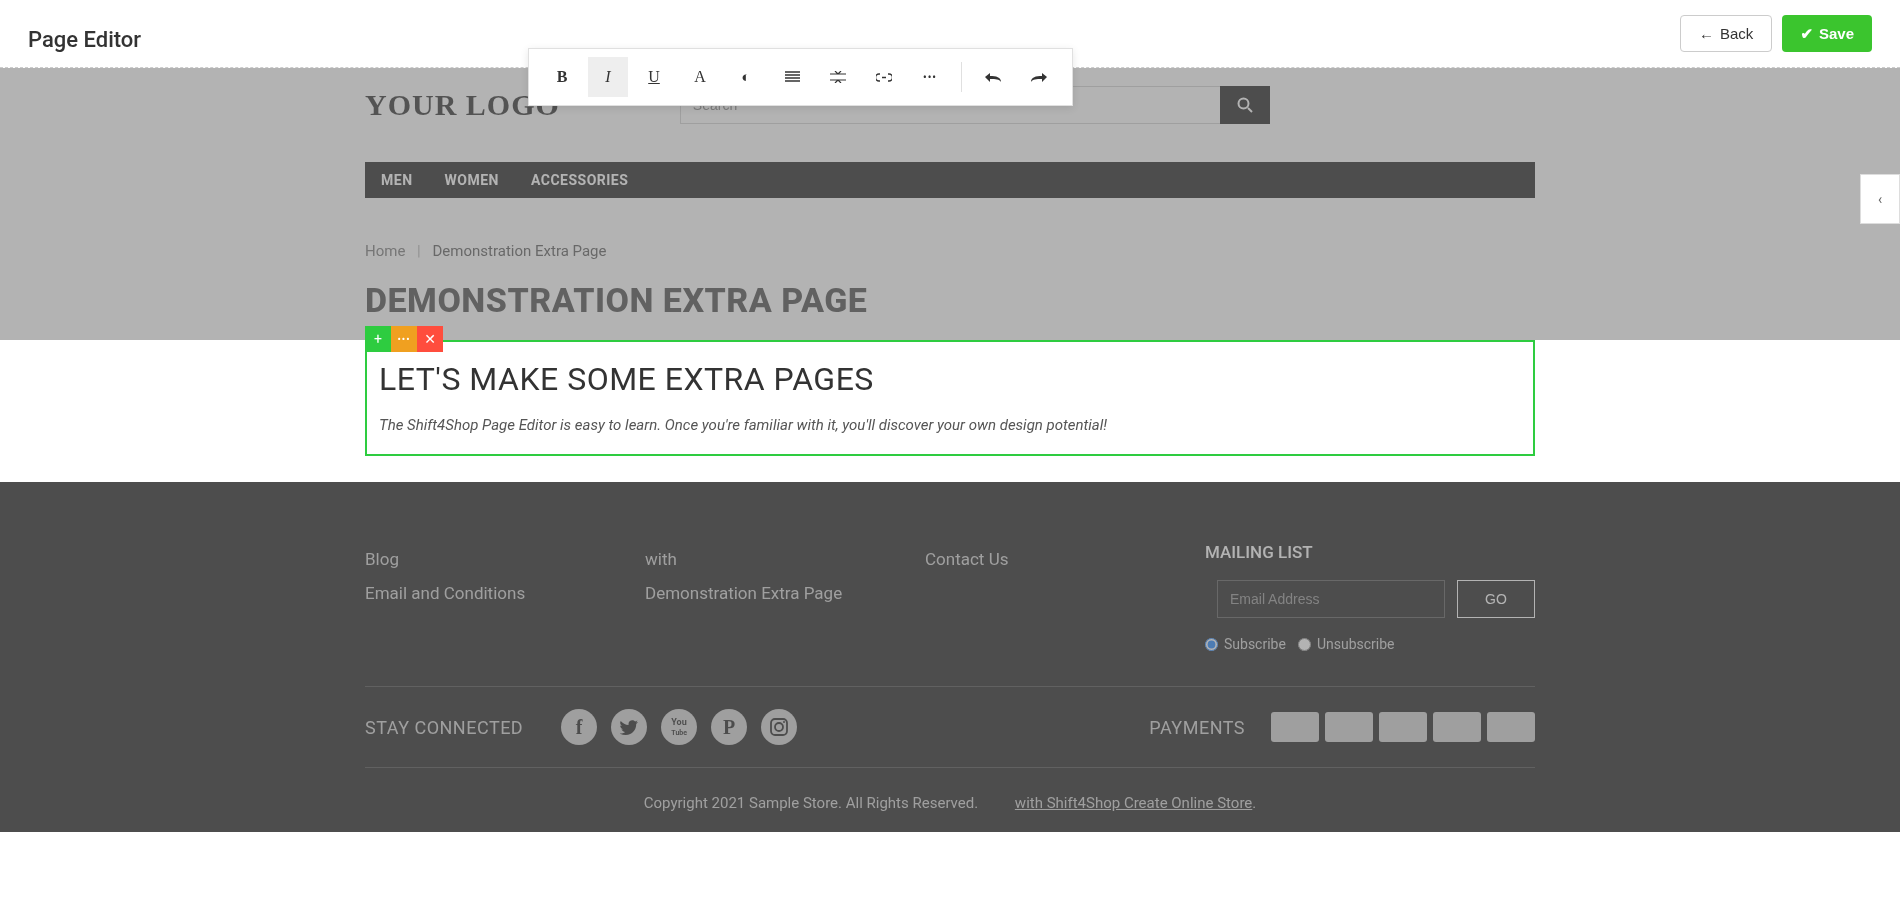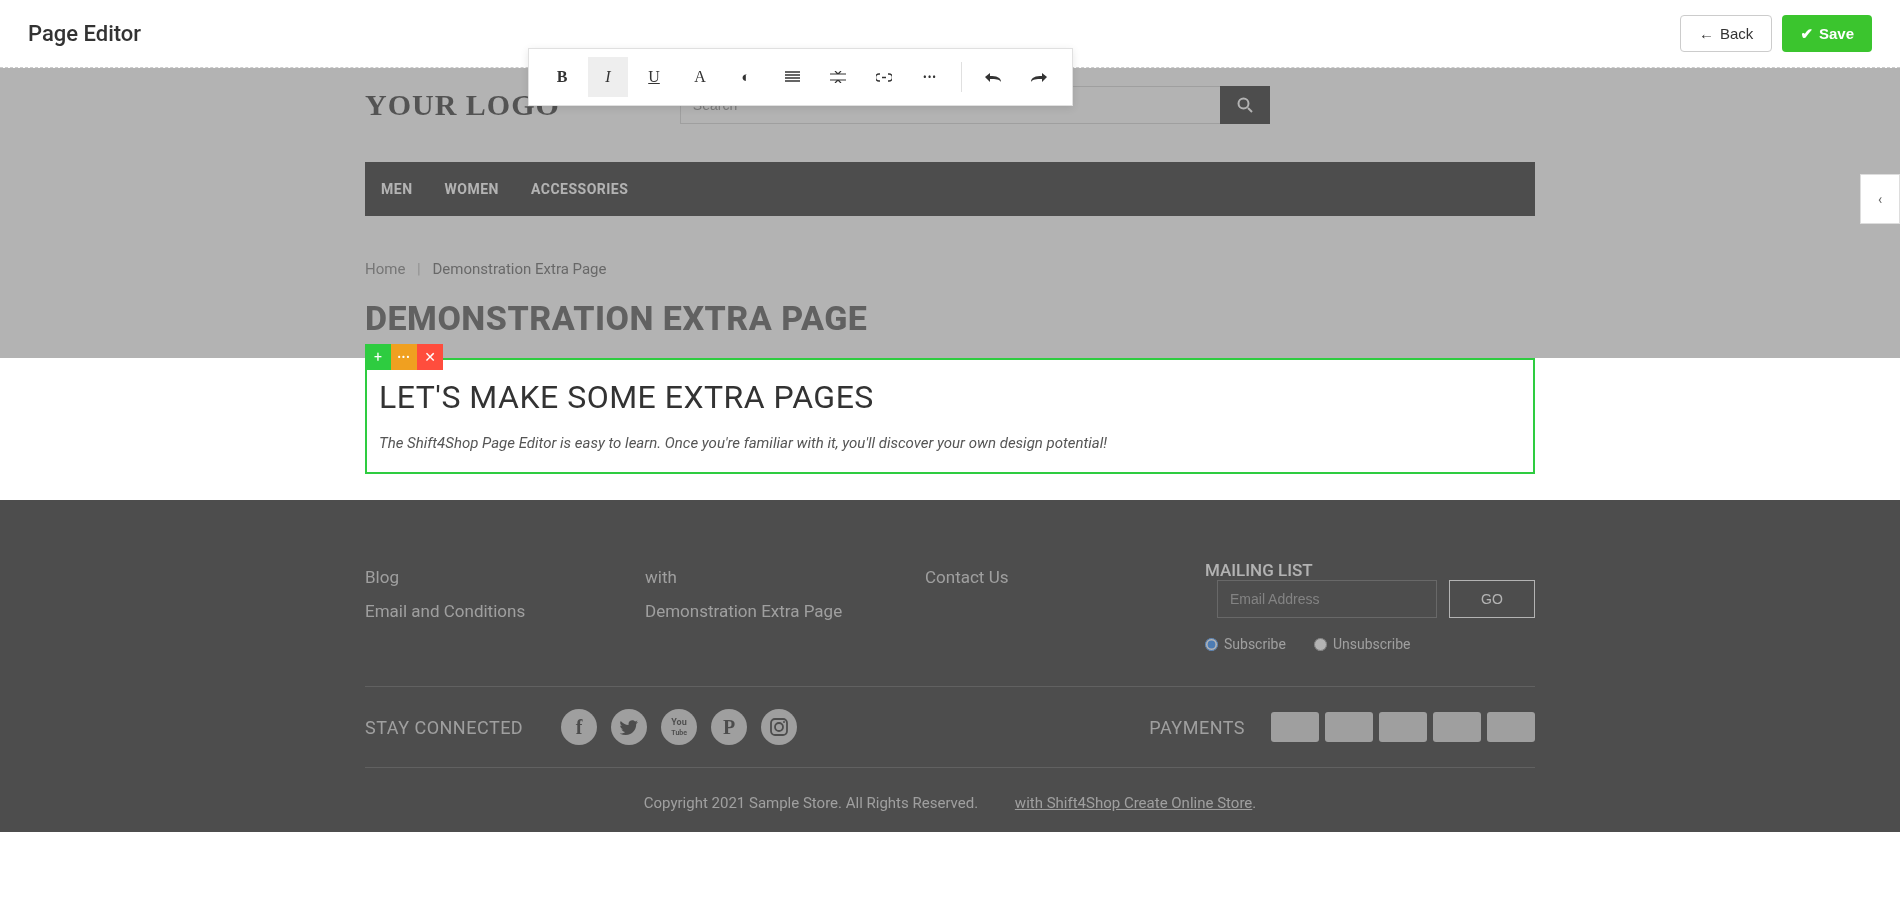--- a/index.html
+++ b/index.html
@@ -10,21 +10,21 @@
     
     body {
       font-family: -apple-system, BlinkMacSystemFont, "Segoe UI", Roboto, Helvetica, Arial, sans-serif;
       font-size: 14px;
       color: #333;
     }
     
     .editor-header {
       display: flex;
       justify-content: space-between;
-      align-items: center;
+      align-items: flex-end;
       padding: 15px 28px;
       background: #fff;
       border-bottom: 1px dashed #ccc;
     }
     
     .editor-title {
       font-size: 22px;
       font-weight: 500;
       color: #333;
     }
@@ -159,21 +159,21 @@
       cursor: pointer;
     }
     
     .nav-bar {
       background: #000;
       margin-top: 38px;
     }
     
     .nav-inner {
       display: flex;
-      padding: 19px 0;
+      padding: 10px 0;
     }
     
     .nav-item {
       color: #fff;
       font-weight: bold;
       font-size: 14px;
       letter-spacing: 0.5px;
       padding: 0 16px;
       cursor: pointer;
     }
@@ -285,52 +285,53 @@
       color: #ccc;
       font-size: 17px;
       padding: 7px 0;
       cursor: pointer;
     }
     
     .mailing-title {
       color: #fff;
       font-size: 17px;
       font-weight: 500;
+      margin-bottom: 18px;
     }
     
     .mailing-row {
       display: flex;
       gap: 12px;
       margin-bottom: 18px;
       margin-left: 12px;
     }
     
     .email-input {
       flex: 1;
       background: transparent;
       border: 1px solid #444;
       padding: 10px 12px;
       color: #fff;
       font-size: 14px;
     }
     .email-input::placeholder { color: #888; }
     
     .go-btn {
-      width: 86px;
+      width: 78px;
       background: transparent;
       border: 1px solid #fff;
       color: #fff;
       font-size: 14px;
       font-weight: 500;
       cursor: pointer;
     }
     
     .radio-row {
       display: flex;
-      gap: 28px;
+      gap: 12px;
       font-size: 14px;
       color: #ccc;
     }
     .radio-row label { display: flex; align-items: center; gap: 6px; cursor:pointer; }
     
     .footer-middle {
       display: flex;
       justify-content: space-between;
       align-items: center;
       padding: 22px 0;

